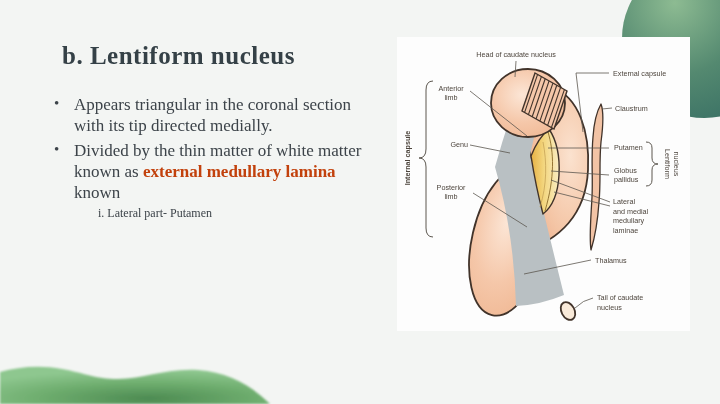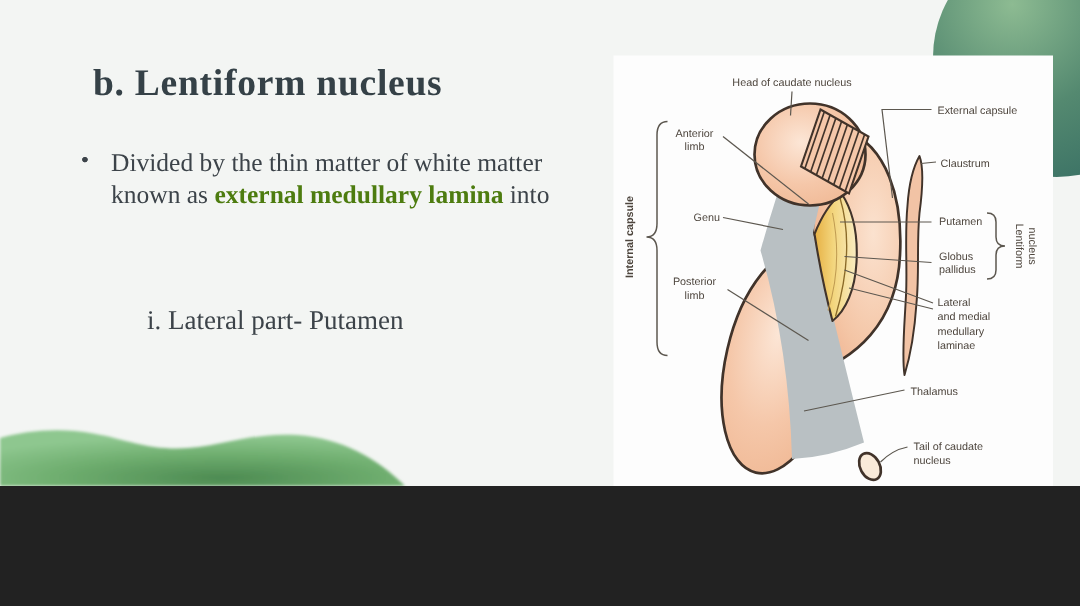--- a/index.html
+++ b/index.html
@@ -1,36 +1,36 @@
 <!DOCTYPE html>
 <html><head>
 <meta charset="utf-8">
 <style>
   html,body{margin:0;padding:0;background:#222;}
-  .slide{position:relative;width:720px;height:324px;background:#f3f5f3;overflow:hidden;
+  .slide{position:relative;width:720px;height:404px;background:#f3f5f3;overflow:hidden;
          font-family:"Liberation Serif",serif;}
   
   .blob-tr{position:absolute;left:622px;top:-42px;width:165px;height:160px;border-radius:50%;
            background:radial-gradient(circle at 32% 28%, #8dbb92 0%, #548970 45%, #2d655f 100%);
            z-index:1;}
   .blob-bl{position:absolute;left:0;bottom:0;width:292px;height:48px;z-index:1;}
   
   .title{position:absolute;left:62px;top:42px;font-size:25px;font-weight:bold;
          color:#354147;letter-spacing:.5px;z-index:2;}
   .bullets{position:absolute;left:52px;top:94px;width:320px;z-index:2;
            font-size:17px;line-height:21px;color:#3c4349;}
   .bullets ul{list-style:none;margin:0;padding:0;}
   .bullets li{position:relative;padding-left:22px;margin-bottom:4px;}
   .bullets li .dot{position:absolute;left:2px;top:-1px;font-size:15px;}
-  .hl{font-weight:bold;color:#4d7c0f;}
+  .hl{font-weight:bold;color:#c2410c;}
   .sublist{position:absolute;left:93px;top:203px;width:290px;z-index:2;
-           font-size:18px;line-height:21.5px;color:#3c4349;}
+           font-size:12px;line-height:21.5px;color:#3c4349;}
   .sublist .s1{margin-left:5px;}
   
-  .figure-panel{position:absolute;left:409px;top:37px;width:293px;height:294px;
+  .figure-panel{position:absolute;left:397px;top:37px;width:293px;height:294px;
                 background:#fdfdfd;z-index:2;}
   .figure-panel svg{display:block;width:293px;height:294px;}
   svg text{font-family:"Liberation Sans",sans-serif;font-size:7.2px;fill:#4d453d;}
 </style>
 </head>
 <body>
 
 <div class="slide">
 
   <div class="blob-tr"></div>
@@ -48,24 +48,25 @@
     </defs>
     <path d="M0,16 C18,11 40,9 62,13 C85,17 95,23 118,23 C145,23 165,12 198,14 C228,16 252,30 270,48 L0,48 Z" fill="url(#greenGrad)" filter="url(#soft)"></path>
   </svg>
 
   <div class="title">b. Lentiform nucleus</div>
 
   <div class="bullets">
     <ul>
       <li>
         <span class="dot">•</span>
+        <span>Appears triangular in the coronal section with its tip directed medially.</span>
       </li>
       <li>
         <span class="dot">•</span>
-        <span>Divided by the thin matter of white matter known as </span><span class="hl">external medullary lamina</span><span> into</span>
+        <span>Divided by the thin matter of white matter known as </span><span class="hl">external medullary lamina</span><span> known</span>
       </li>
     </ul>
   </div>
 
   <div class="sublist">
     <div class="s1">i. Lateral part- Putamen</div>
   </div>
 
   <div class="figure-panel">
     <svg viewBox="0 0 293 294">

